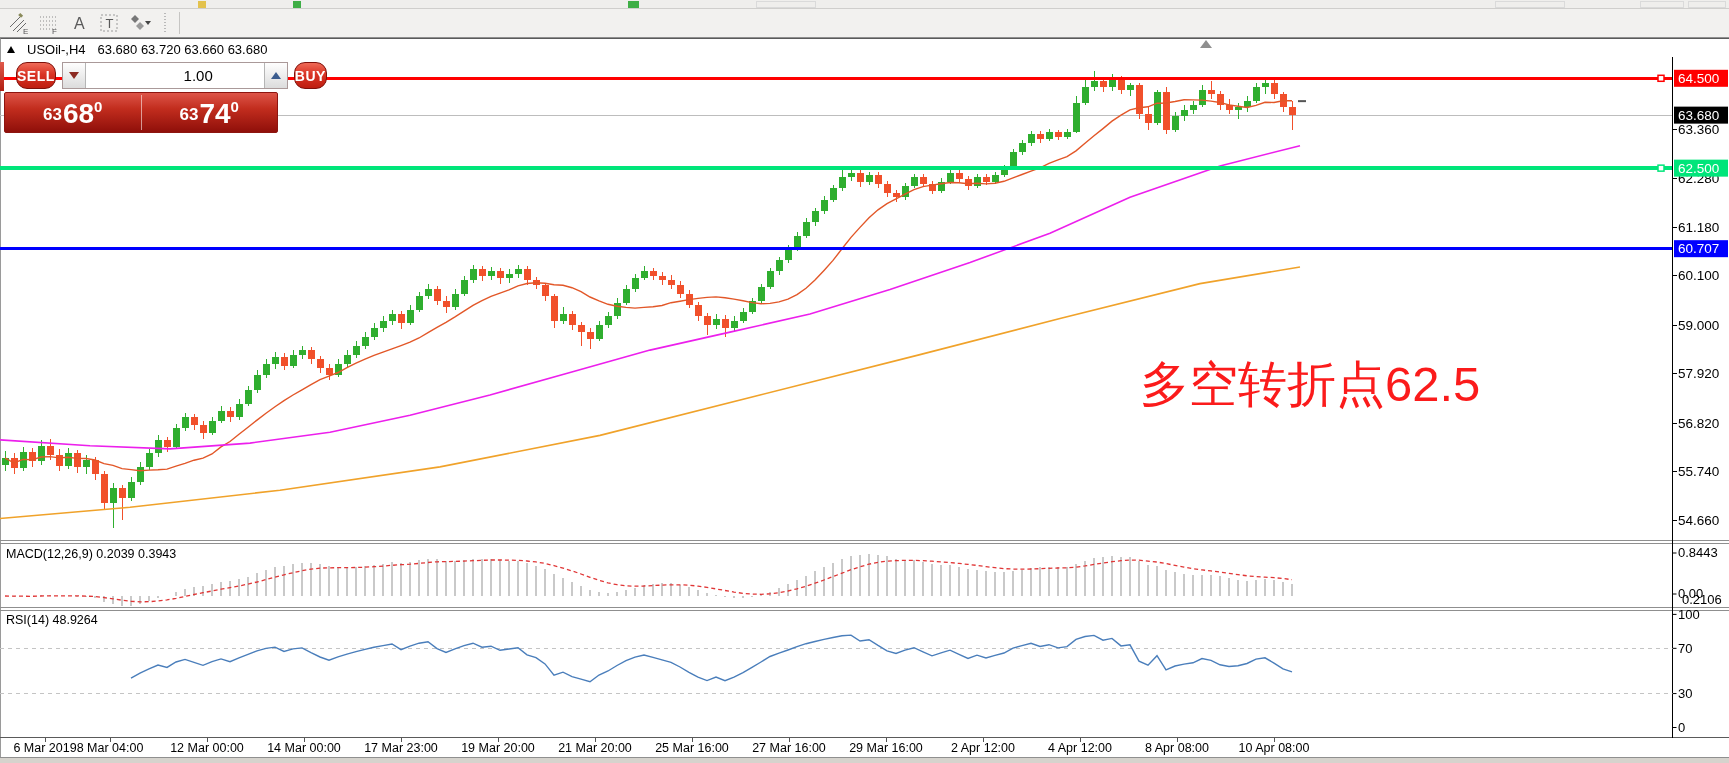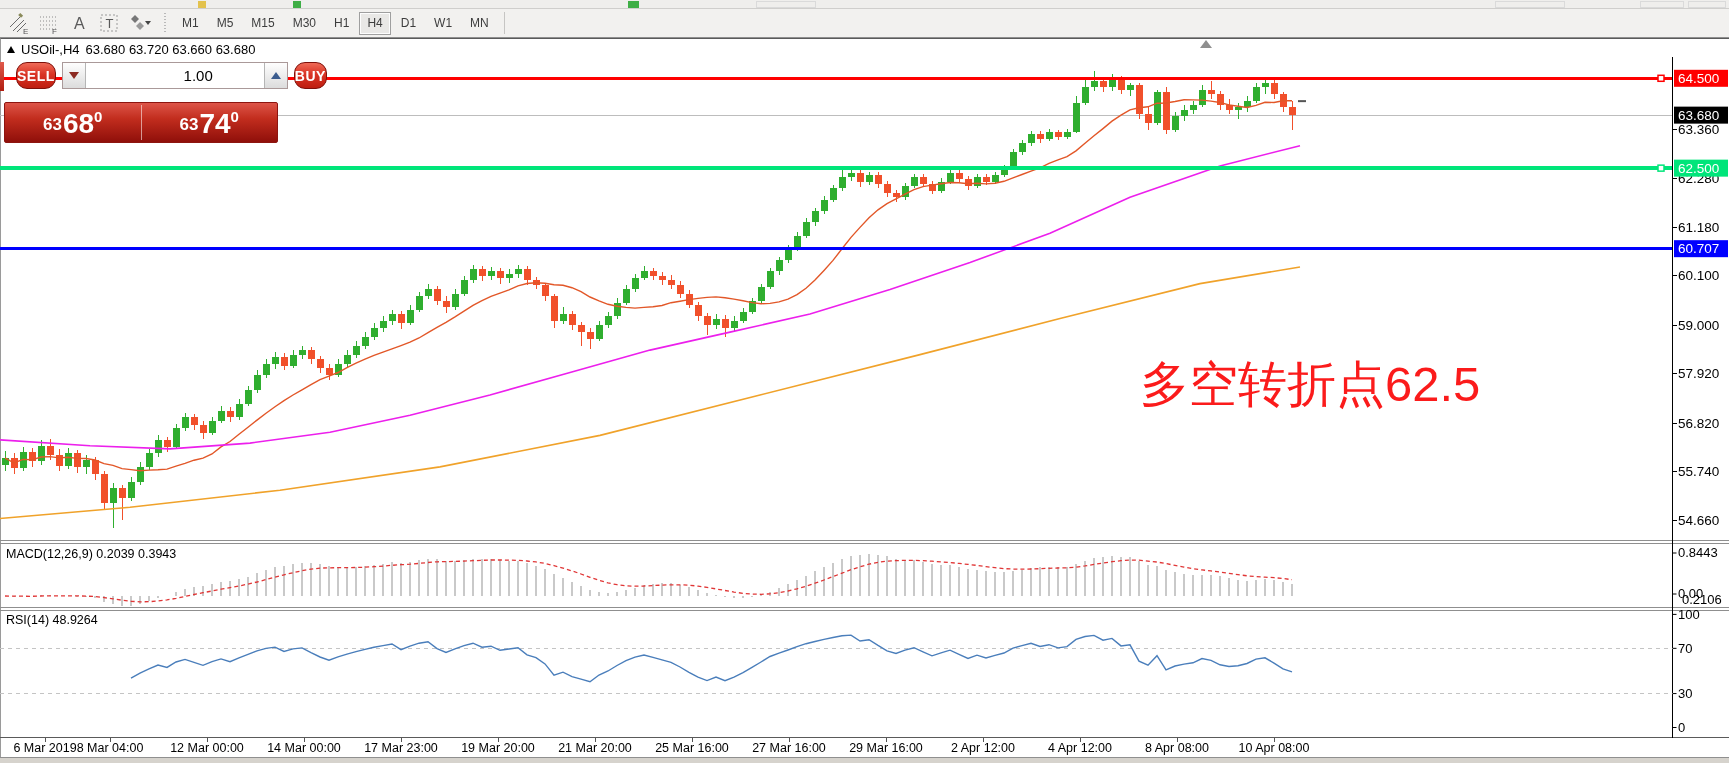--- a/index.html
+++ b/index.html
@@ -26,21 +26,21 @@
     border:1px solid transparent; }
   .tf-btn.active { border:1px solid #9f9f9f; background:#e9e8e6; box-shadow: inset 0 0 0 1px #fdfdfd; }
 
   
   #chartwin { position:absolute; left:0; top:38px; width:1729px; height:720px;
     background:#fff; border-top:1px solid #5a5a5a; border-left:1px solid #9a9a9a; }
   #bottomframe { position:absolute; left:0; top:757px; width:1729px; height:6px;
     background:#d6d3cd; border-top:1px solid #8f8f8f; }
 
   #charttitle { position:absolute; left:7px; top:42px; font-size:13px; color:#000;
-    display:flex; align-items:center; gap:6px; z-index:5; }
+    display:flex; align-items:center; gap:12px; z-index:5; }
   .tri-up { width:0; height:0; border-left:4px solid transparent; border-right:4px solid transparent;
     border-bottom:7px solid #000; display:inline-block; }
 
   svg#plot { position:absolute; left:0; top:0; z-index:1; }
 
   
   #tradepanel { position:absolute; left:4px; top:61px; width:274px; z-index:6; }
   #tp-row1 { display:flex; align-items:center; height:29px; }
   .tp-btn { height:27px; border:1px solid #7e100a; border-radius:11px; color:#fff;
     font-size:14px; font-weight:600; letter-spacing:.5px;
@@ -51,21 +51,21 @@
   #spin { display:flex; align-items:center; height:27px; margin-left:6px;
     border:1px solid #a99; background:#fff;gap:45px; }
   .spin-btn { width:23px; height:25px; background:linear-gradient(#fefefe,#dcdcdc);
     display:flex; align-items:center; justify-content:center; cursor:pointer; }
   .spin-btn.left  { border-right:1px solid #b5b5b5; }
   .spin-btn.right { border-left:1px solid #b5b5b5; }
   .arr-dn { width:0; height:0; border-left:5px solid transparent; border-right:5px solid transparent; border-top:7px solid #8c2b22; }
   .arr-up { width:0; height:0; border-left:5px solid transparent; border-right:5px solid transparent; border-bottom:7px solid #3c5d8f; }
   #vol-input { width:88px; height:25px; border:none; outline:none; font-size:15px;
     text-align:right; padding-right:6px; font-family:"Liberation Sans",sans-serif; color:#000; }
-  #tp-row2 { margin-top:12px; height:41px; display:flex; border:1px solid #8d1510; border-radius:2px;
+  #tp-row2 { margin-top:2px; height:41px; display:flex; border:1px solid #8d1510; border-radius:2px;
     background:linear-gradient(#dd5448 0%, #c22d1e 40%, #8f0f0a 100%); color:#fff; }
   .tp-price { flex:1; display:flex; align-items:flex-end; justify-content:center; padding-bottom:3px; cursor:pointer; }
   .tp-price .small { font-size:17px; font-weight:700; margin:0 1px 4px 0; }
   .tp-price .big   { font-size:28px; font-weight:700; line-height:30px; }
   .tp-price .sup   { font-size:15px; font-weight:700; position:relative; top:-14px; }
   #tp-div { width:1px; background:rgba(255,255,255,.55); margin:2px 0; }
   #tp-sliver { position:absolute; left:0; top:62px; width:4px; height:29px;
     background:linear-gradient(#e05a4c,#b01d10); z-index:4; }
 
   
@@ -118,31 +118,20 @@
       </div>
       <div class="tool-btn">
         <svg width="24" height="24">
           <polygon points="8,4 12,8 8,12 4,8" fill="#777"></polygon>
           <polygon points="13,11 17,15 13,19 9,15" fill="#999"></polygon>
           <polygon points="18,10 24,10 21,14" fill="#444"></polygon>
         </svg>
       </div>
     </div>
   <div class="tb-handle"></div>
-  <div id="tf-container" style="display:flex;align-items:center;">
-      <div class="tf-btn">M1</div>
-      <div class="tf-btn">M5</div>
-      <div class="tf-btn">M15</div>
-      <div class="tf-btn">M30</div>
-      <div class="tf-btn">H1</div>
-      <div class="tf-btn active">H4</div>
-      <div class="tf-btn">D1</div>
-      <div class="tf-btn">W1</div>
-      <div class="tf-btn">MN</div>
-    </div>
   <div class="tb-sep"></div>
 </div>
 
 <div id="chartwin"></div>
 <svg id="plot" width="1729" height="763">
     <line x1="0" y1="115.13440000000001" x2="1672.5" y2="115.13440000000001" stroke="#BDBDBD" stroke-width="1" shape-rendering="crispEdges"></line>
     <line x1="5" y1="451.1359999999999" x2="5" y2="471.35" stroke="#2FAE2F" stroke-width="1" shape-rendering="crispEdges"></line>
     <rect x="2" y="457.87400000000014" width="7" height="6.737999999999943" fill="#2FAE2F" shape-rendering="crispEdges"></rect>
     <line x1="14" y1="453.38200000000006" x2="14" y2="473.5959999999999" stroke="#F1502B" stroke-width="1" shape-rendering="crispEdges"></line>
     <rect x="11" y="457.87400000000014" width="7" height="10.331599999999867" fill="#F1502B" shape-rendering="crispEdges"></rect>

